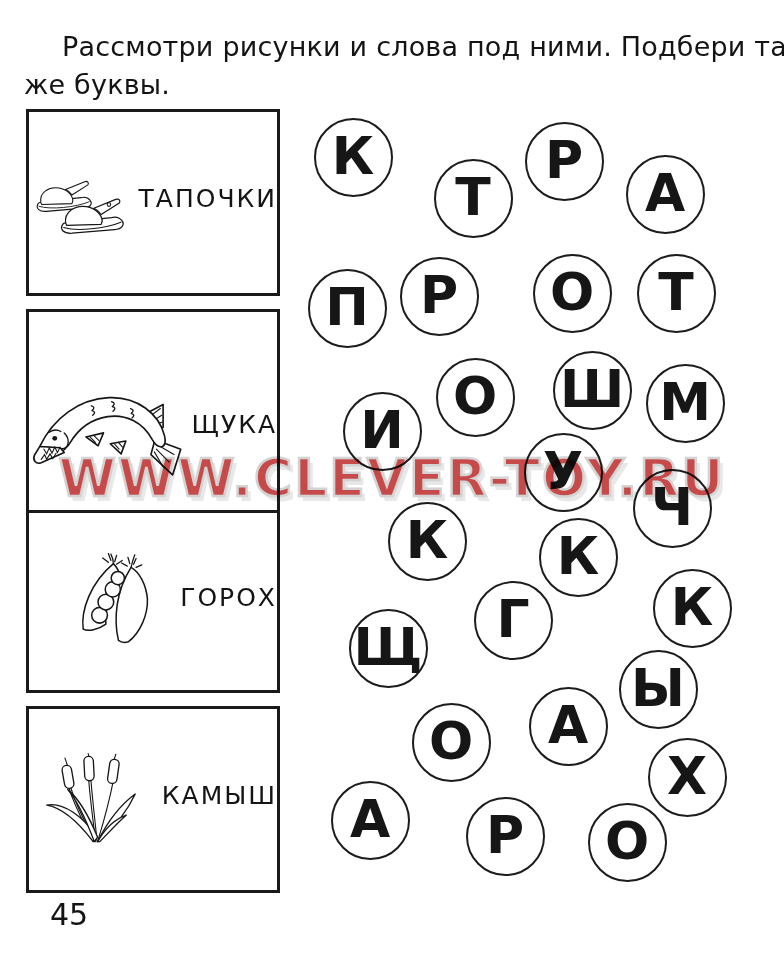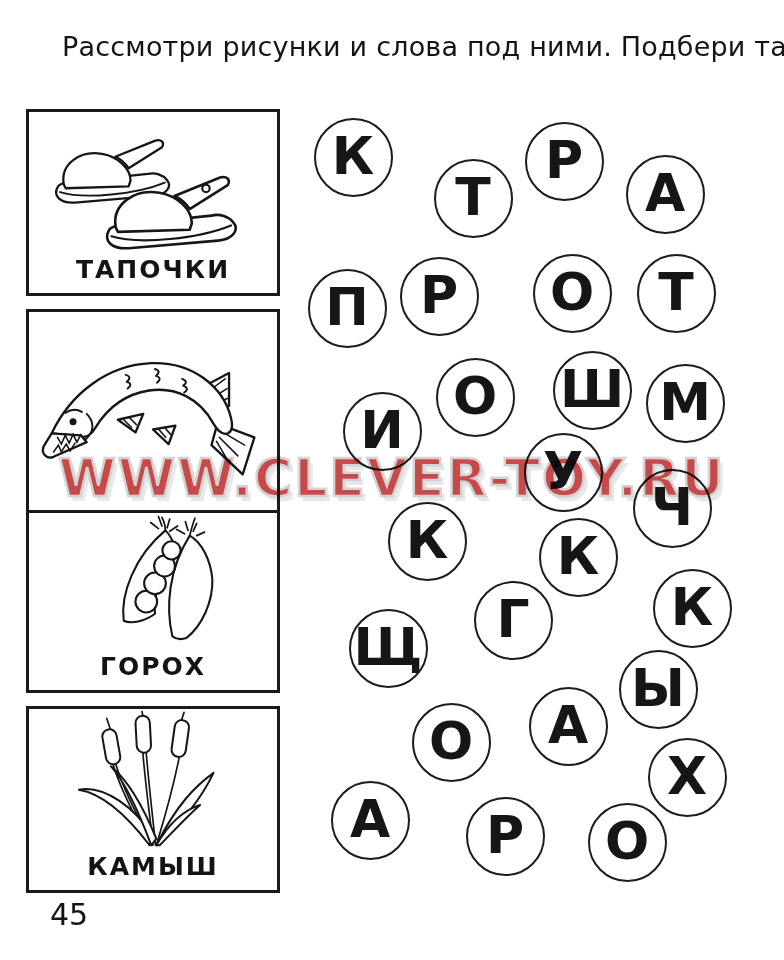--- a/index.html
+++ b/index.html
@@ -28,23 +28,22 @@
   .instruction .line2 { white-space: nowrap; }
 
   
   .picture-card {
     position: absolute;
     left: 26px;
     width: 254px;
     background: #ffffff;
     border: 3px solid #1a1a1a;
     display: flex;
-    flex-direction: column;
+    flex-direction: row;
     align-items: center;
-    font-weight: bold;
   }
   .card-slippers  { top: 109px; height: 187px; }
   .card-pike      { top: 309px; height: 243px; }
   .card-peas      { top: 510px; height: 183px; }
   .card-cattails  { top: 706px; height: 187px; }
   .card-art {
     flex: 1 1 auto;
     width: 100%;
     min-height: 0;
     display: flex;
@@ -118,20 +117,21 @@
   .ink-thin { stroke: #161616; fill: none; stroke-width: 1.6; stroke-linecap: round; }
   .ink-fill { fill: #161616; stroke: none; }
 </style>
 </head>
 <body>
 
 <div class="page">
 
   <div class="instruction">
     <div class="line1">Рассмотри рисунки и слова под ними. Подбери такие</div>
+    <div class="line2">же буквы.</div>
   </div>
 
   <div class="picture-card card-slippers">
     <div class="card-art">
       <svg viewBox="0 0 240 150">
         <g transform="translate(8,10)">
           <path class="ink" d="M12,68 C6,78 14,86 30,85 L112,78 C126,77 132,68 126,61 C122,56 114,53 106,55 L20,64 C16,65 13,66 12,68 Z"></path>
           <path class="ink-line" d="M14,74 C40,82 95,76 124,64"></path>
           <path class="ink" d="M72,37 L114,20 C120,18 124,22 121,27 L86,49 C82,43 77,39 72,37 Z"></path>
           <path class="ink" d="M18,66 C14,44 36,30 58,34 C76,37 88,50 88,62 L86,68 L20,70 Z"></path>

